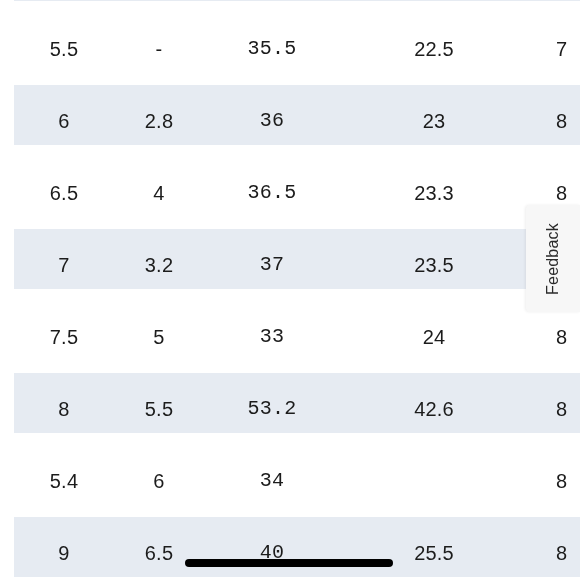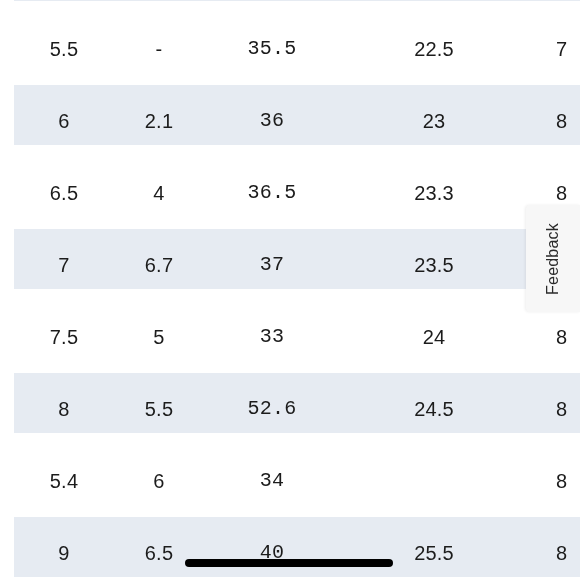--- a/index.html
+++ b/index.html
@@ -134,59 +134,59 @@
       <div class="cell c0">5.5</div>
       <div class="cell c1">-</div>
       <div class="cell c2">35.5</div>
       <div class="cell c3">22.5</div>
       <div class="cell c4">7</div>
     </div>
 
     <div class="table-row shaded" style="top:85px;">
       <div class="row-bg"></div>
       <div class="cell c0">6</div>
-      <div class="cell c1">2.1</div>
+      <div class="cell c1">2.8</div>
       <div class="cell c2">36</div>
       <div class="cell c3">23</div>
       <div class="cell c4">8</div>
     </div>
 
     <div class="table-row plain" style="top:157px;">
       <div class="row-bg"></div>
       <div class="cell c0">6.5</div>
       <div class="cell c1">4</div>
       <div class="cell c2">36.5</div>
       <div class="cell c3">23.3</div>
       <div class="cell c4">8</div>
     </div>
 
     <div class="table-row shaded" style="top:229px;">
       <div class="row-bg"></div>
       <div class="cell c0">7</div>
-      <div class="cell c1">6.7</div>
+      <div class="cell c1">3.2</div>
       <div class="cell c2">37</div>
       <div class="cell c3">23.5</div>
       <div class="cell c4">8</div>
     </div>
 
     <div class="table-row plain" style="top:301px;">
       <div class="row-bg"></div>
       <div class="cell c0">7.5</div>
       <div class="cell c1">5</div>
       <div class="cell c2">33</div>
       <div class="cell c3">24</div>
       <div class="cell c4">8</div>
     </div>
 
     <div class="table-row shaded" style="top:373px;">
       <div class="row-bg"></div>
       <div class="cell c0">8</div>
       <div class="cell c1">5.5</div>
-      <div class="cell c2">52.6</div>
-      <div class="cell c3">24.5</div>
+      <div class="cell c2">53.2</div>
+      <div class="cell c3">42.6</div>
       <div class="cell c4">8</div>
     </div>
 
     <div class="table-row plain" style="top:445px;">
       <div class="row-bg"></div>
       <div class="cell c0">5.4</div>
       <div class="cell c1">6</div>
       <div class="cell c2">34</div>
       <div class="cell c4">8</div>
     </div>

